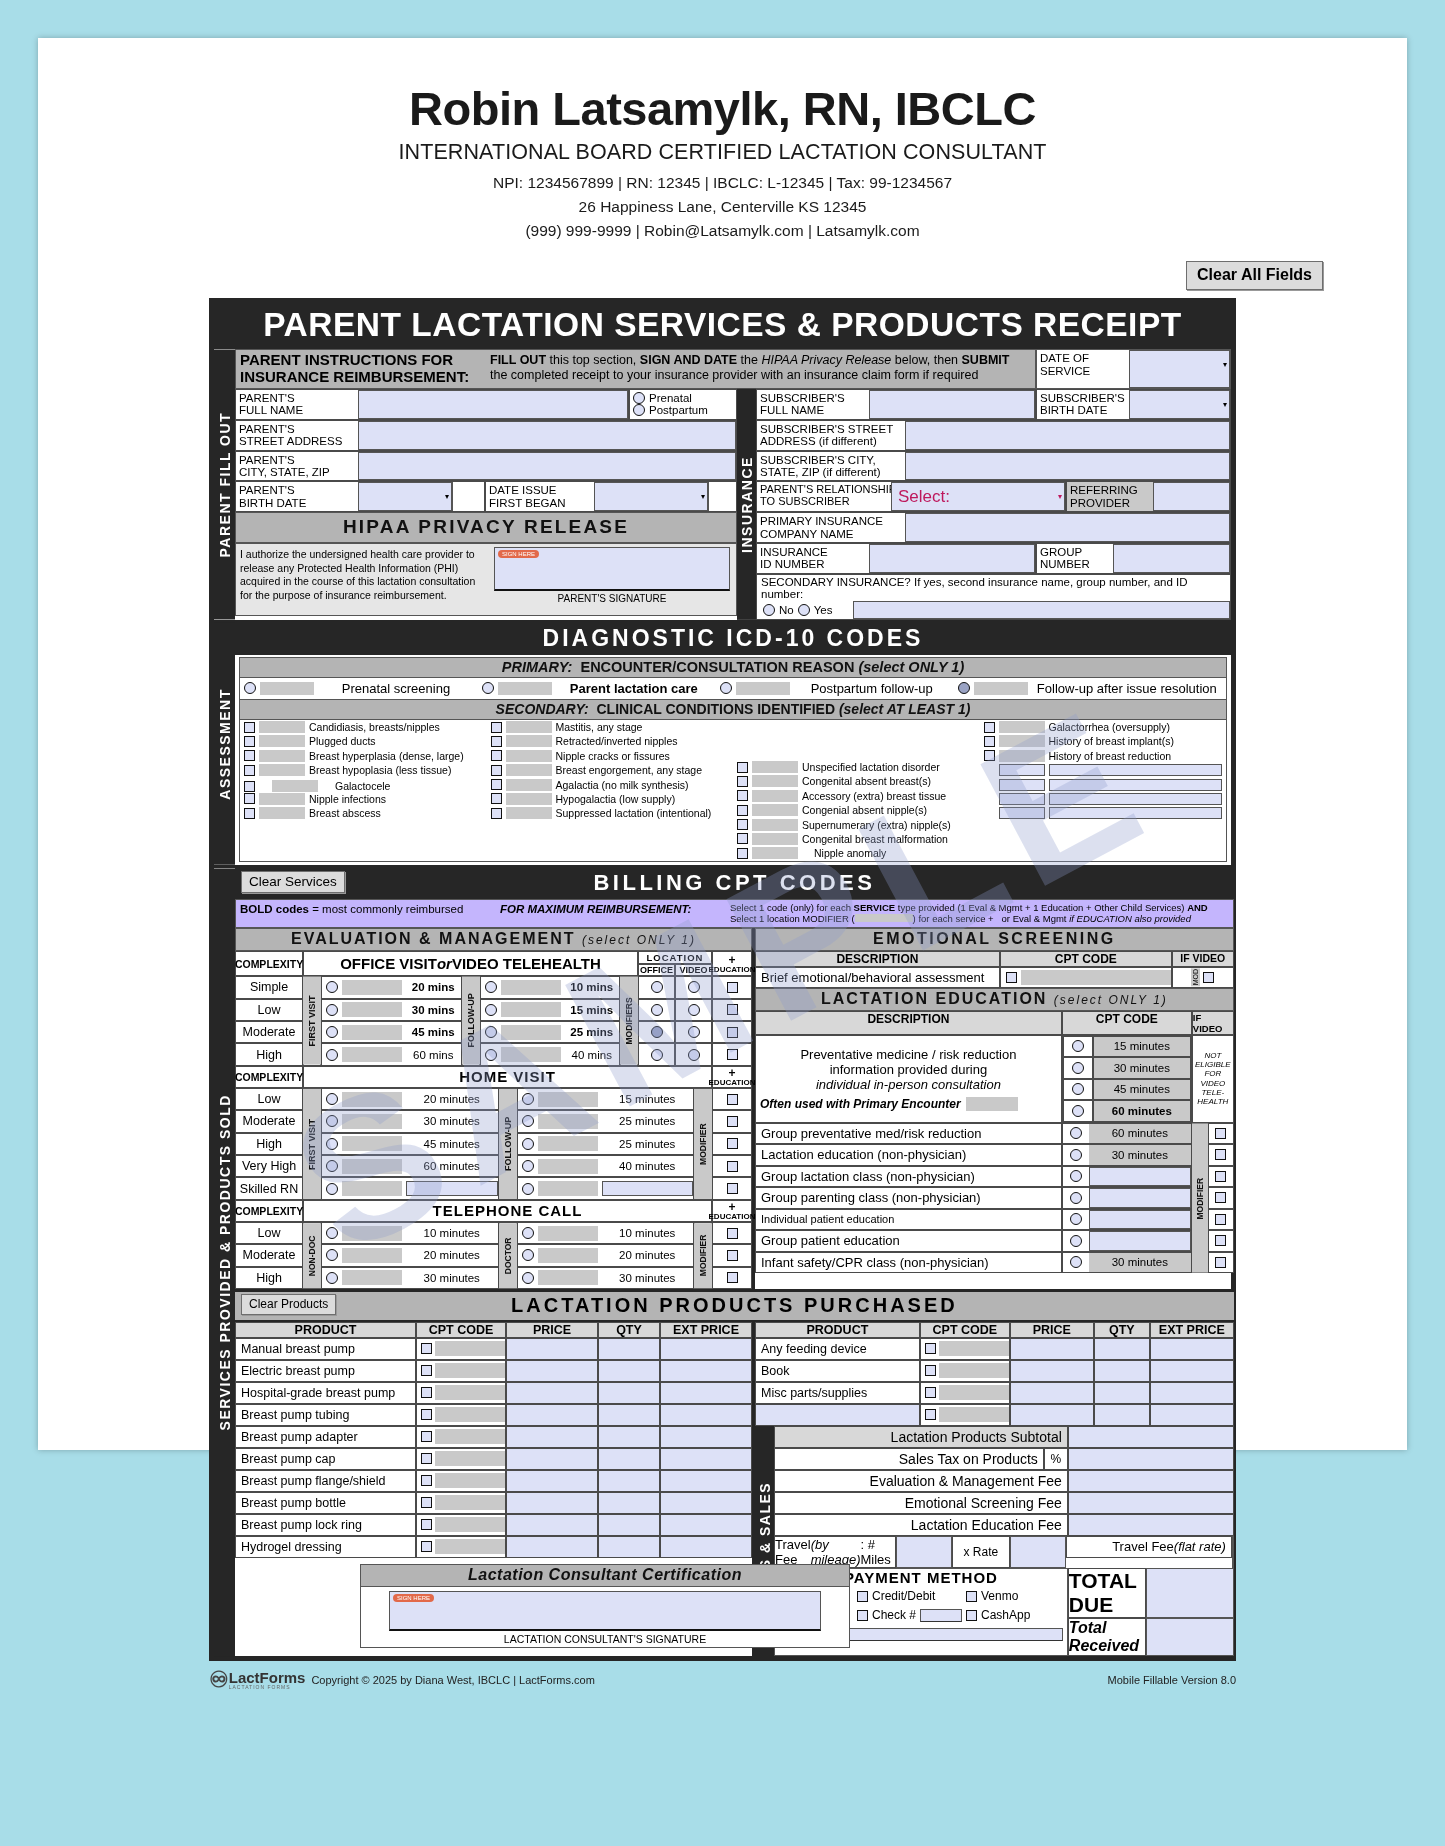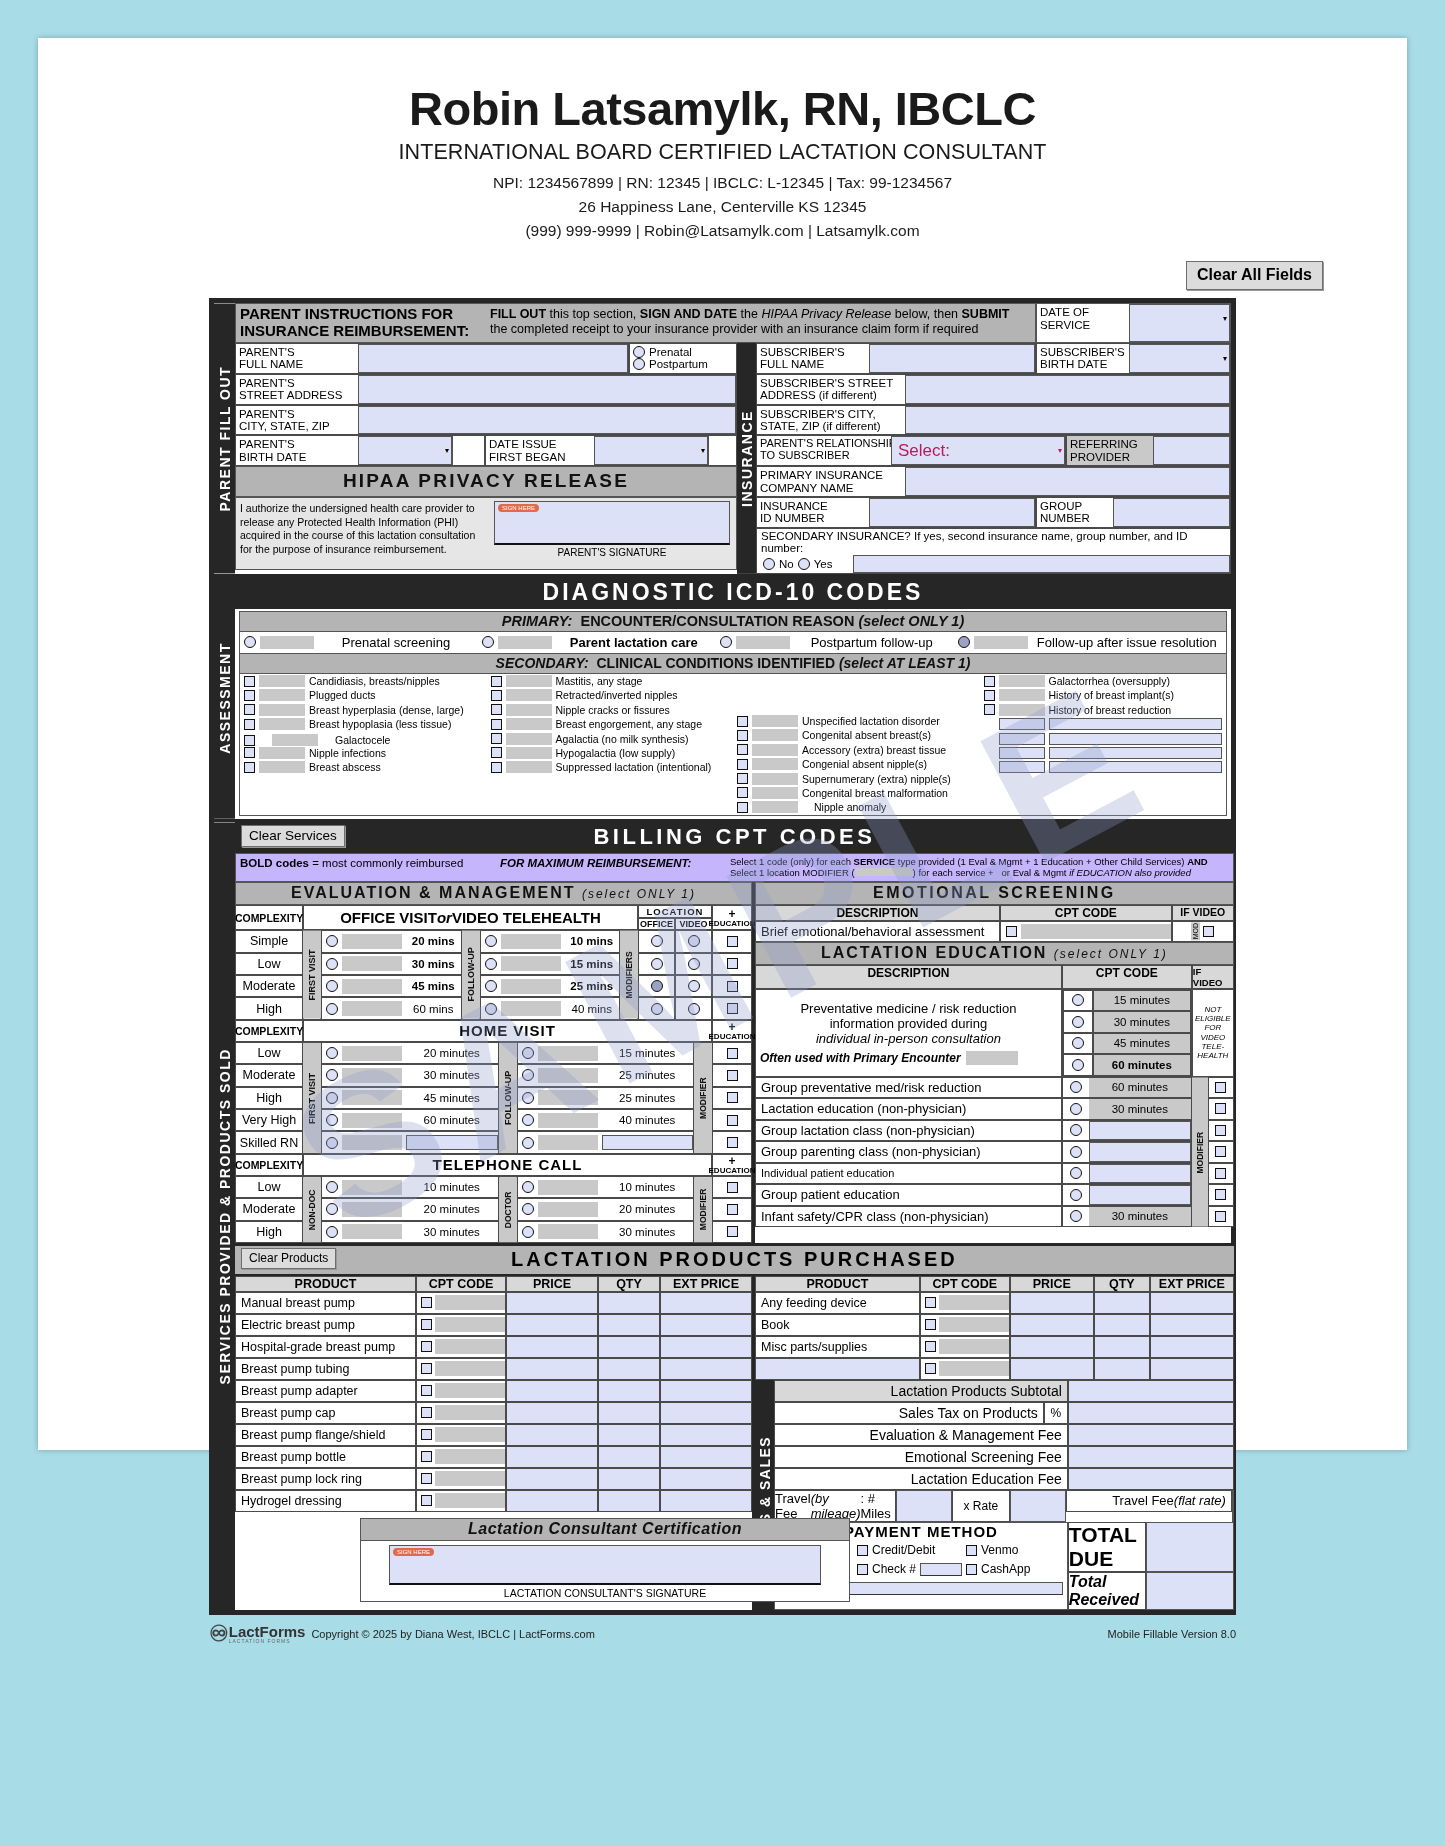--- a/index.html
+++ b/index.html
@@ -106,20 +106,21 @@
     <div class="lh-line3">(999) 999-9999 | Robin@Latsamylk.com | Latsamylk.com</div>
   </div>
 
   <div class="clear-all-wrap">
     <span class="btn-grey">Clear All Fields</span>
   </div>
 
   <div class="form">
     <div class="watermark">SAMPLE</div>
 
+    <div class="banner">PARENT LACTATION SERVICES &amp; PRODUCTS RECEIPT</div>
 
     <div class="row" style="border-bottom:3px solid #262626;">
       <div class="side-tab" style="width:21px;">PARENT FILL OUT</div>
 
       <div style="flex:1;">
 
         <div class="row">
           <div style="flex:1; background:#b4b4b4; display:flex; border:1px solid #555;">
             <div style="width:250px; font-size:15px; font-weight:bold; line-height:1.12; padding:2px 4px;">
               <span>PARENT INSTRUCTIONS FOR</span><br>

